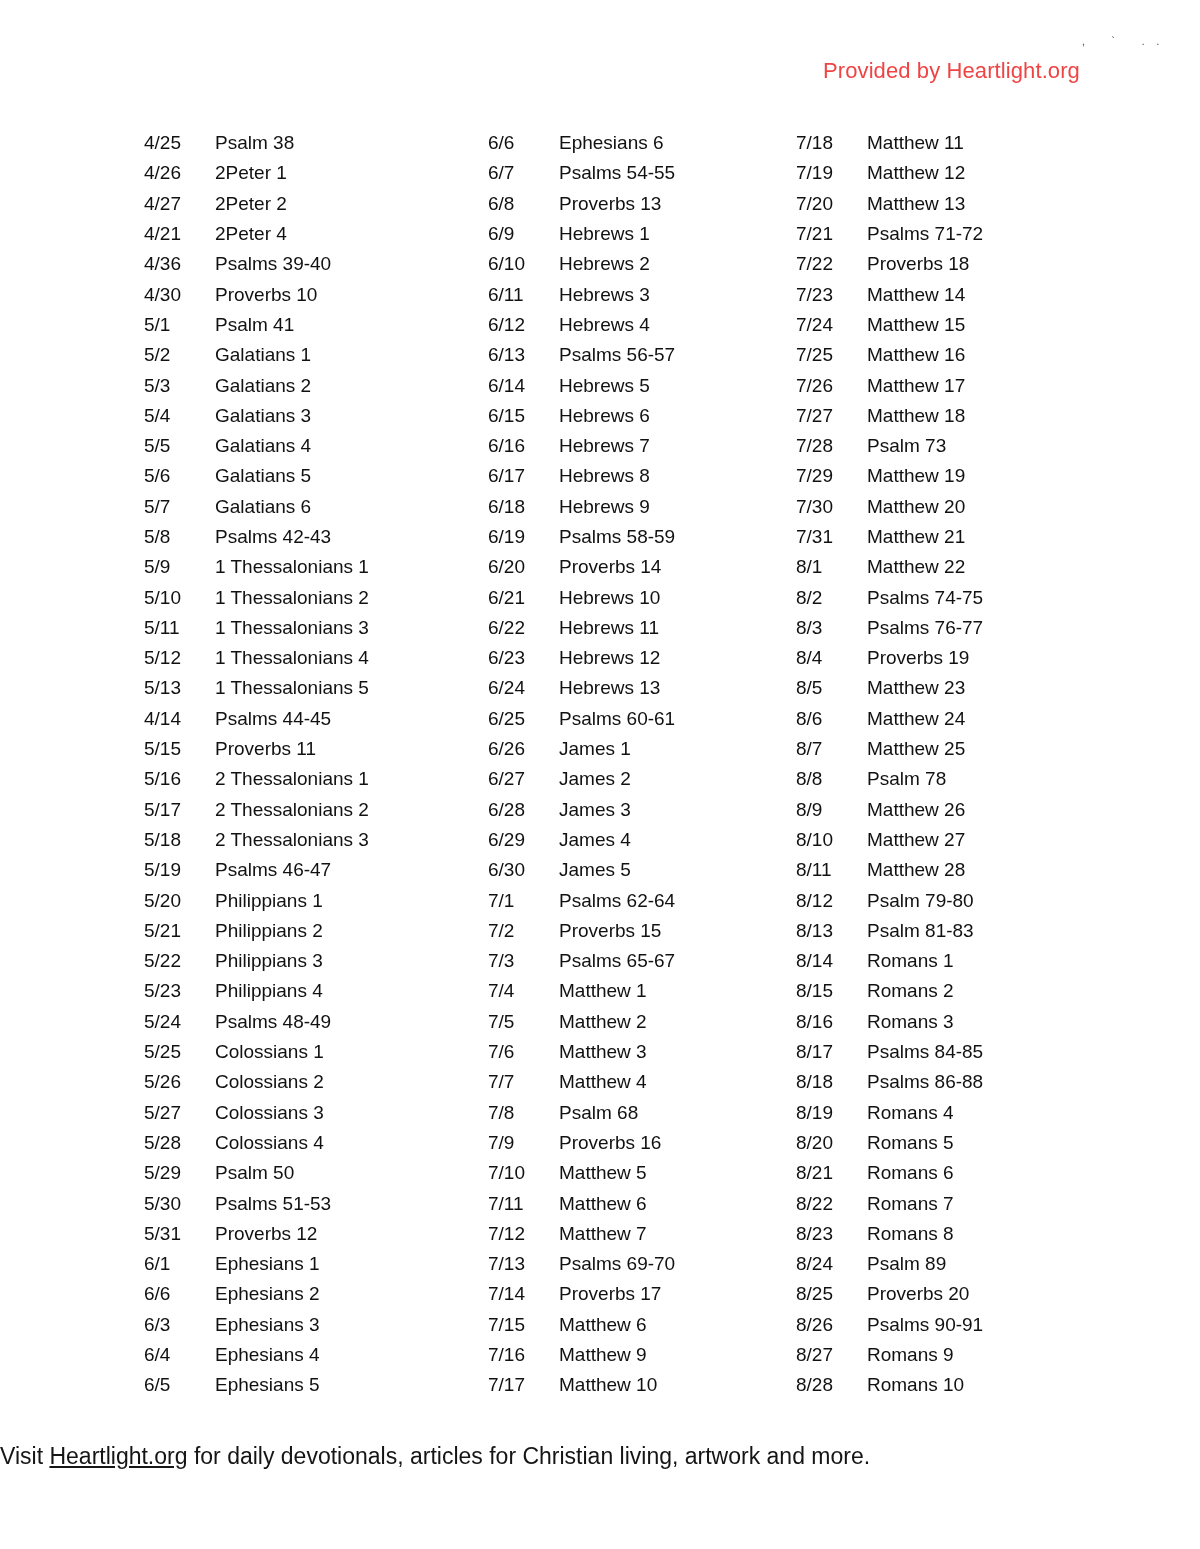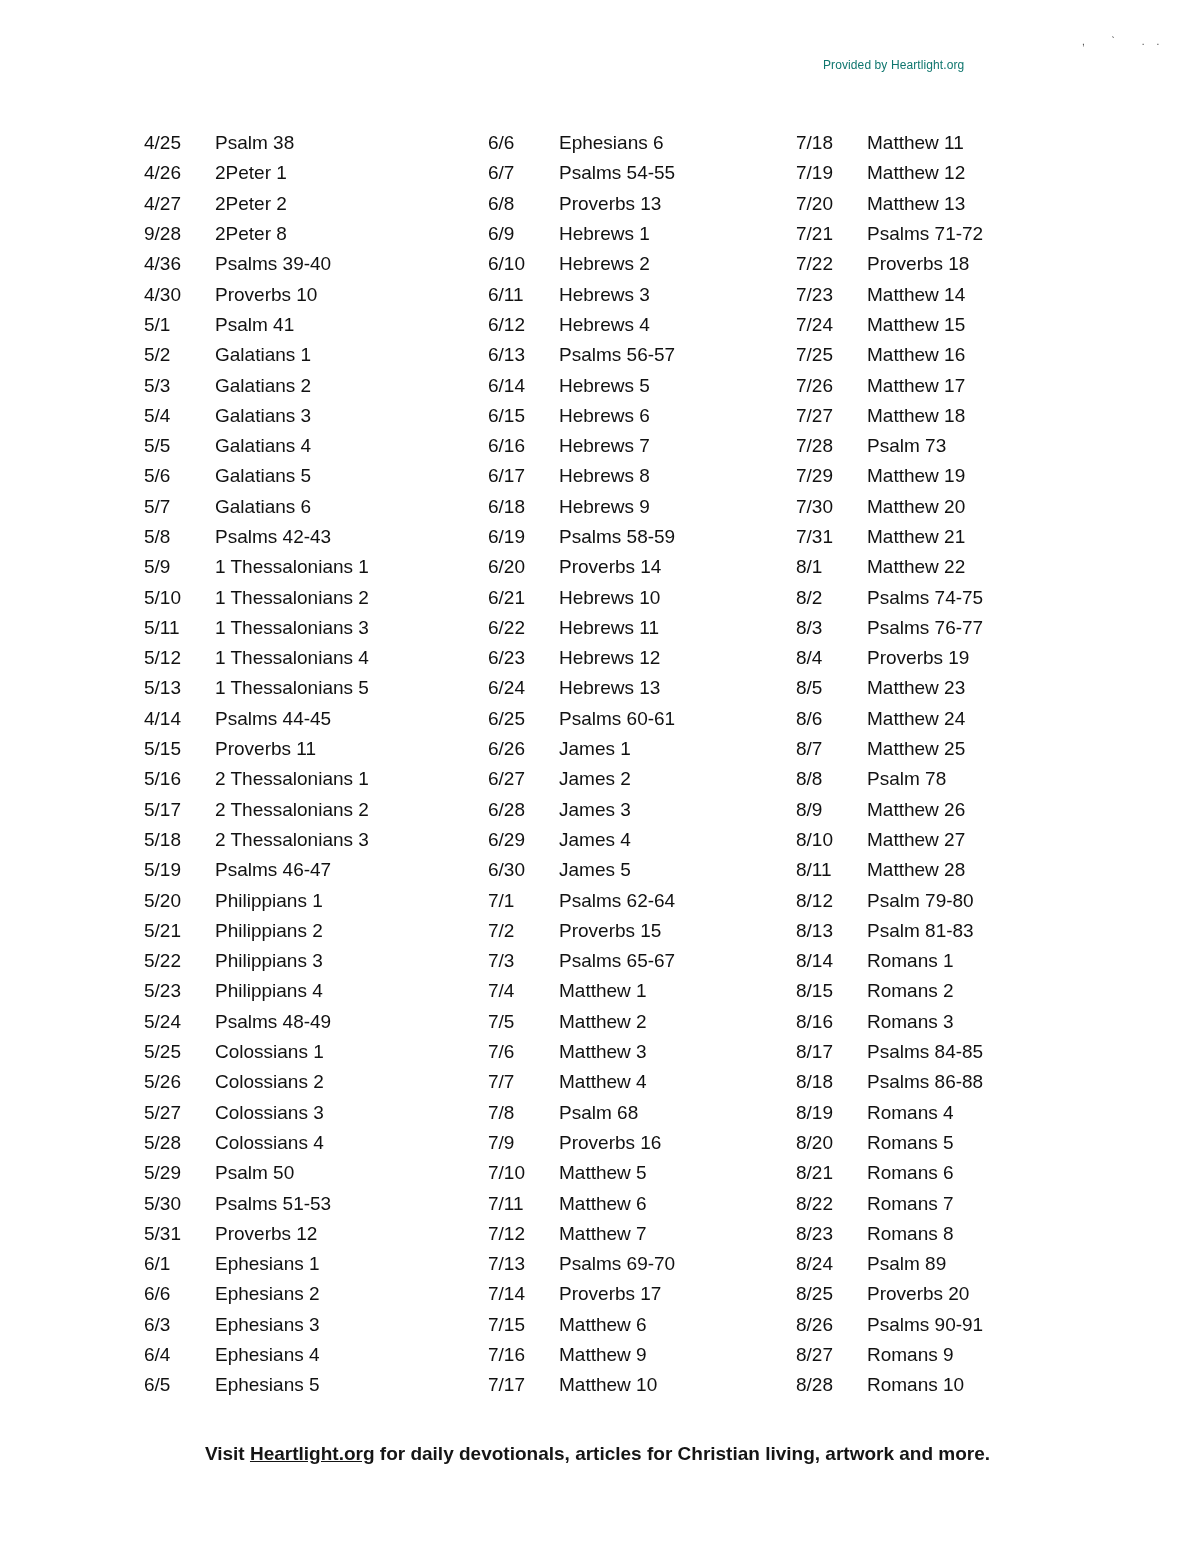--- a/index.html
+++ b/index.html
@@ -12,23 +12,23 @@
       height: 1549px;
       position: relative;
       overflow: hidden;
       font-family: "Liberation Sans", "DejaVu Sans", sans-serif;
       color: #111111;
     }
     .header {
       position: absolute;
       top: 58px;
       left: 823px;
-      font-size: 12px;
+      font-size: 22px;
       letter-spacing: 0.1px;
-      color: #0f766e;
+      color: #ef4444;
     }
     .specks {
       position: absolute;
       top: 36px;
       left: 1082px;
       font-size: 10px;
       color: #444;
       letter-spacing: 12px;
     }
     .col {
@@ -50,24 +50,22 @@
       display: inline-block;
     }
     .reading {
       display: inline-block;
     }
     .footer {
       position: absolute;
       top: 1443px;
       left: 0;
       width: 1195px;
-      text-align: center;
-      font-size: 19px;
+      font-size: 23px;
       color: #151515;
-      font-weight: bold;
     }
     .footer a {
       color: #151515;
       text-decoration: underline;
     }
   </style>
 </head>
 <body>
 
 <div class="specks">, ` ..</div>
@@ -81,22 +79,22 @@
     </div>
     <div class="row">
       <span class="date">4/26</span>
       <span class="reading">2Peter 1</span>
     </div>
     <div class="row">
       <span class="date">4/27</span>
       <span class="reading">2Peter 2</span>
     </div>
     <div class="row">
-      <span class="date">9/28</span>
-      <span class="reading">2Peter 8</span>
+      <span class="date">4/21</span>
+      <span class="reading">2Peter 4</span>
     </div>
     <div class="row">
       <span class="date">4/36</span>
       <span class="reading">Psalms 39-40</span>
     </div>
     <div class="row">
       <span class="date">4/30</span>
       <span class="reading">Proverbs 10</span>
     </div>
     <div class="row">

